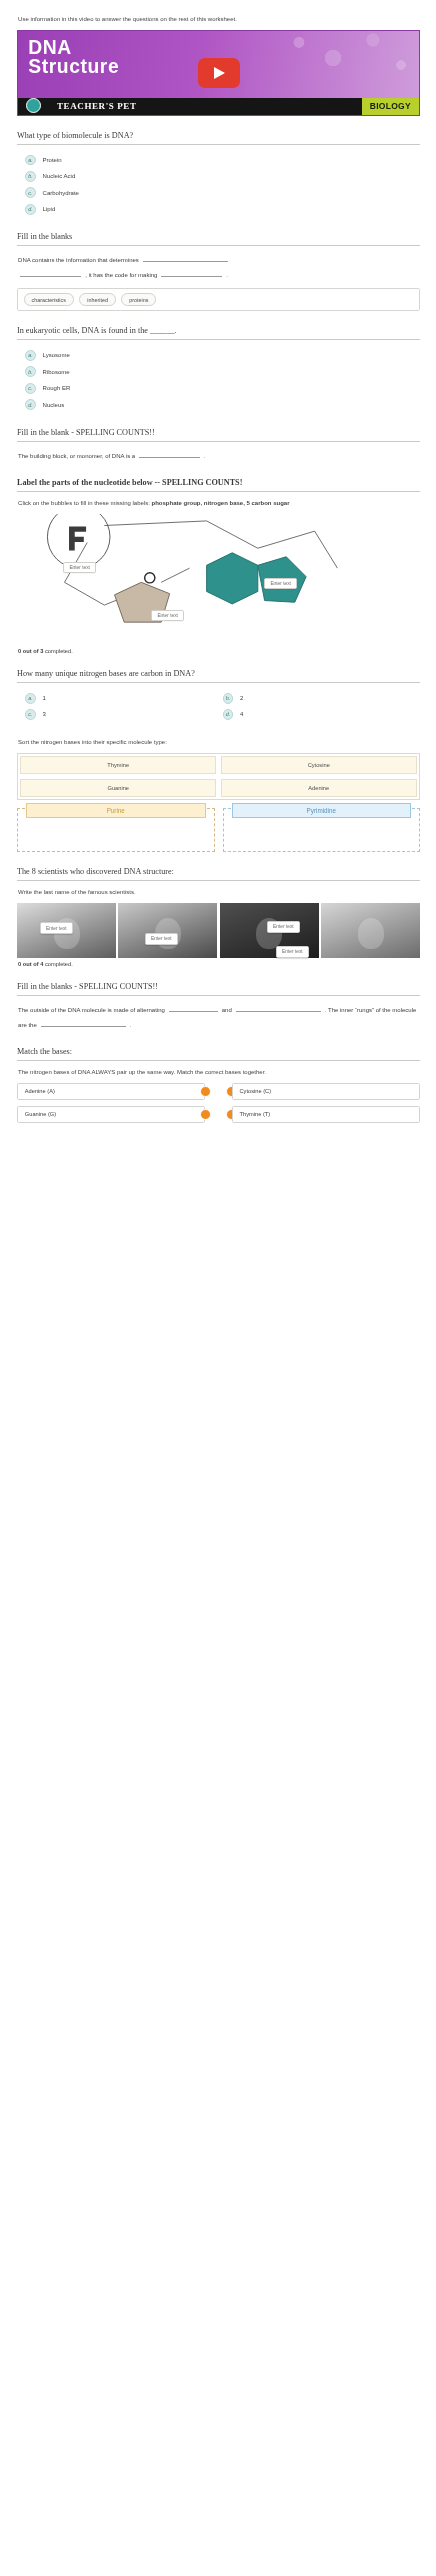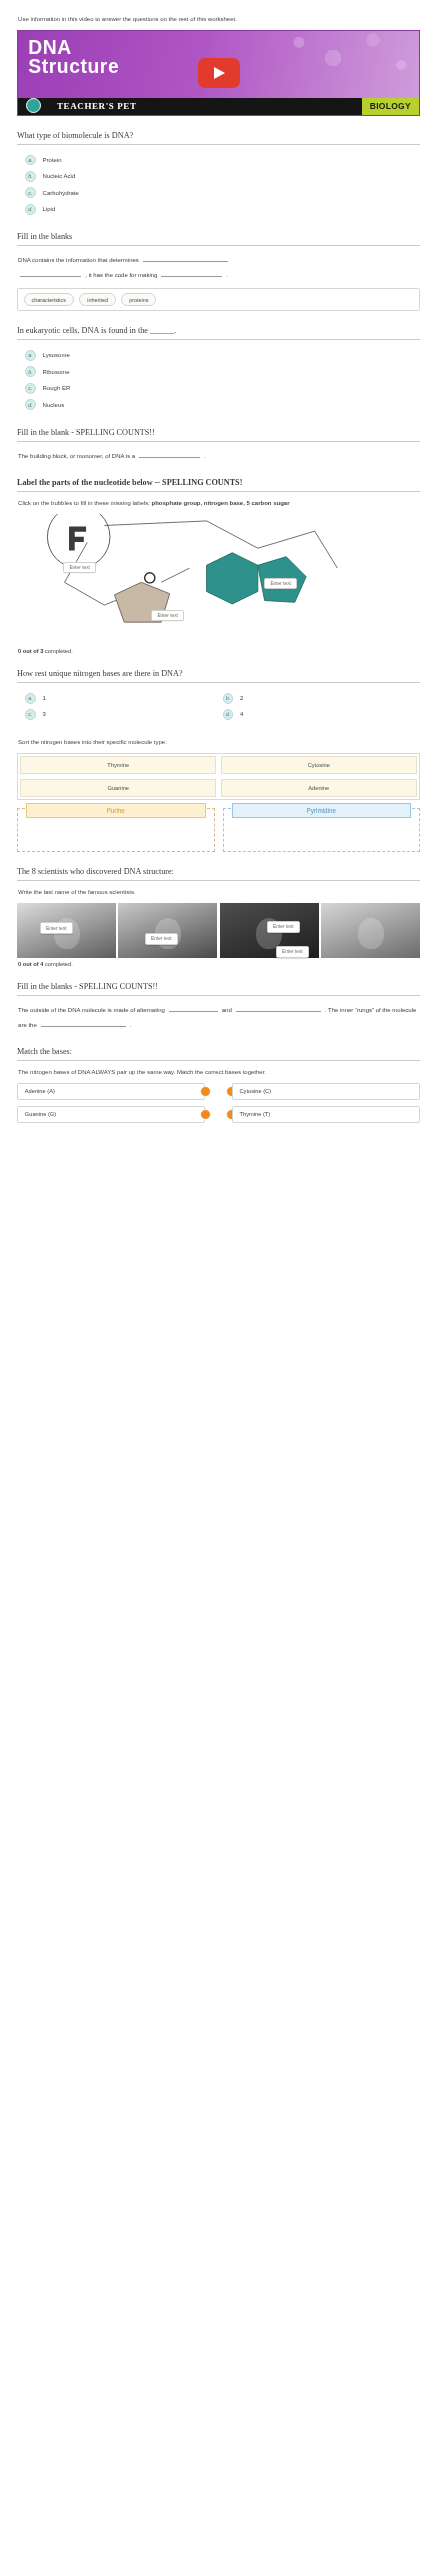--- a/index.html
+++ b/index.html
@@ -332,21 +332,21 @@
         <div class="enter-pill" style="left:245px; top:64px;">Enter text</div>
         <div class="enter-pill" style="left:132px; top:96px;">Enter text</div>
       </div>
 
       <div class="completed">
         <b>0 out of 3</b><span> completed.</span>
       </div>
     </div>
 
     <div class="sec">
-      <div class="sec-title">How rest unique nitrogen bases are there in DNA?</div>
+      <div class="sec-title">How many unique nitrogen bases are carbon in DNA?</div>
       <div class="opts two-col">
         <div class="opt">
           <div class="bub">a.</div>
           <div class="opt-label">1</div>
         </div>
         <div class="opt">
           <div class="bub">b.</div>
           <div class="opt-label">2</div>
         </div>
         <div class="opt">

